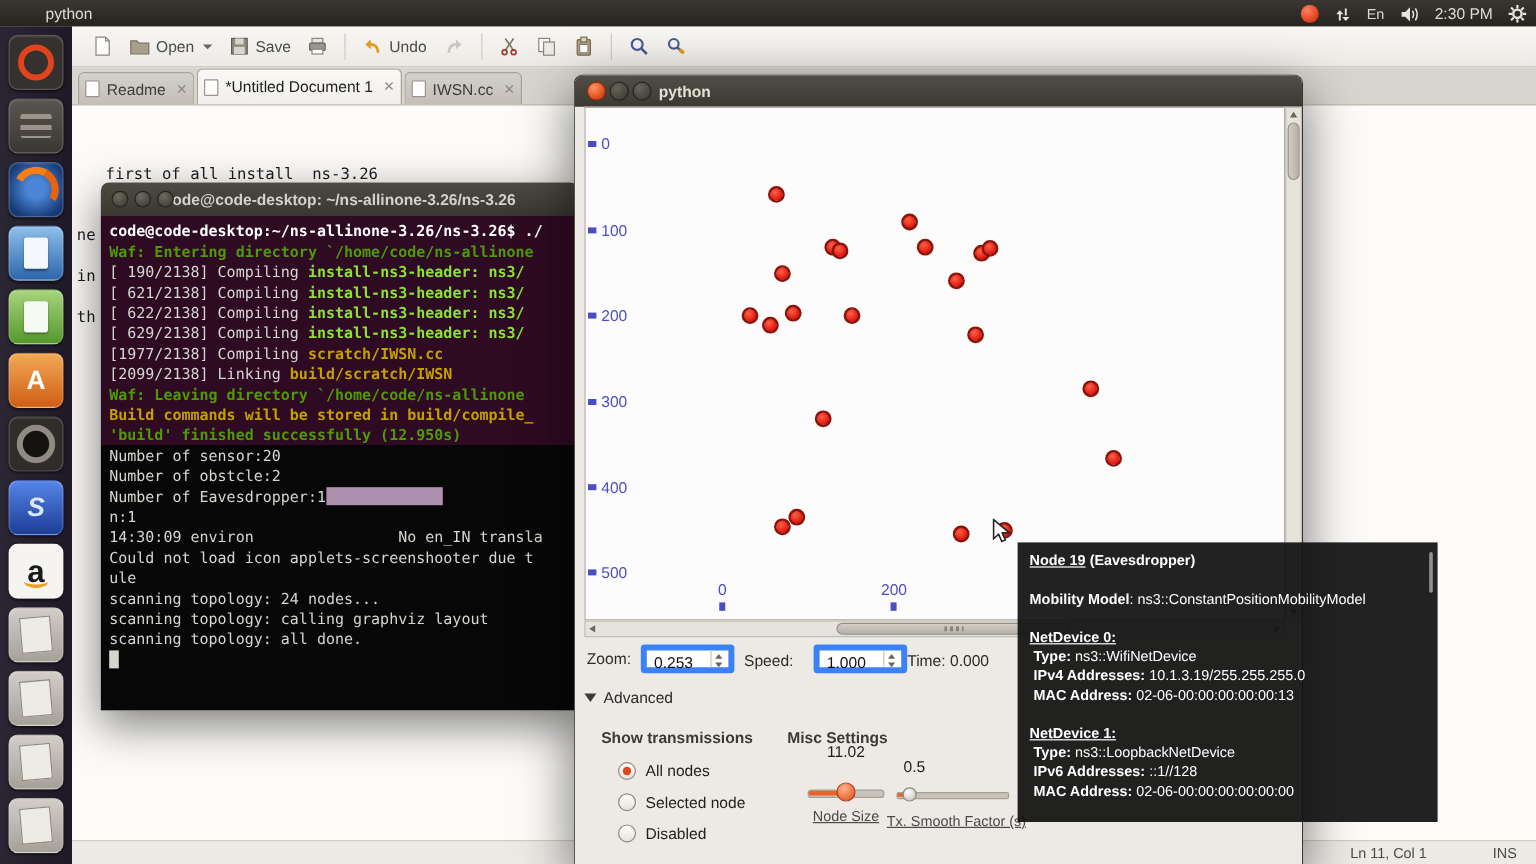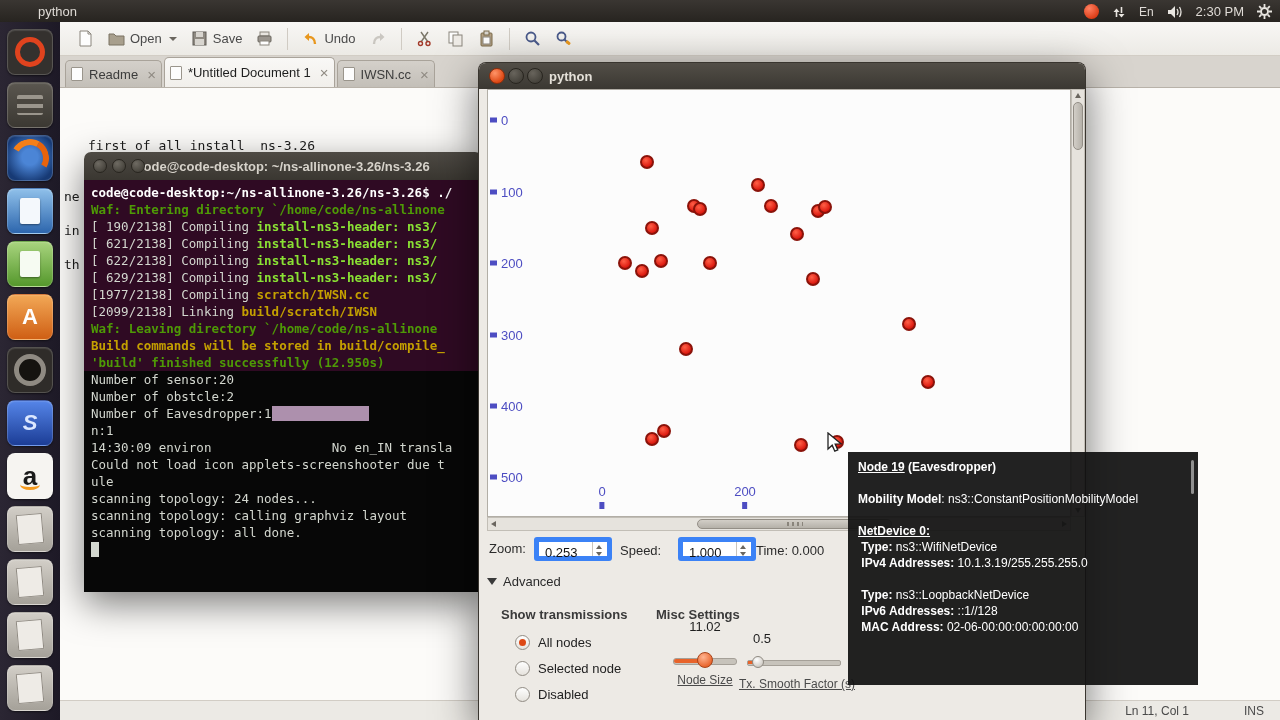--- a/index.html
+++ b/index.html
@@ -431,21 +431,23 @@
 
 <div class="tooltip">
   <div>
       <div class="ttline"><span class="tt-bu">Node 19</span><span class="tt-b"> (Eavesdropper)</span></div>
       <div class="ttline">&nbsp;</div>
       <div class="ttline"><span class="tt-b">Mobility Model</span><span>: ns3::ConstantPositionMobilityModel</span></div>
       <div class="ttline">&nbsp;</div>
       <div class="ttline"><span class="tt-bu">NetDevice 0:</span></div>
       <div class="ttline"><span class="tt-b"> Type: </span><span>ns3::WifiNetDevice</span></div>
       <div class="ttline"><span class="tt-b"> IPv4 Addresses: </span><span>10.1.3.19/255.255.255.0</span></div>
+      <div class="ttline"><span class="tt-b"> MAC Address: </span><span>02-06-00:00:00:00:00:13</span></div>
       <div class="ttline">&nbsp;</div>
+      <div class="ttline"><span class="tt-bu">NetDevice 1:</span></div>
       <div class="ttline"><span class="tt-b"> Type: </span><span>ns3::LoopbackNetDevice</span></div>
       <div class="ttline"><span class="tt-b"> IPv6 Addresses: </span><span>::1//128</span></div>
       <div class="ttline"><span class="tt-b"> MAC Address: </span><span>02-06-00:00:00:00:00:00</span></div>
     </div>
   <span class="tt-scroll"></span>
 </div>
 
 <svg class="cursor" width="20" height="22" viewBox="0 0 20 22">
     <path d="M2 1v16l4.2-3.8 2.6 6 3-1.3-2.6-5.8 5.8-.3z" fill="#ffffff" stroke="#222222" stroke-width="1.3"></path>
   </svg>

